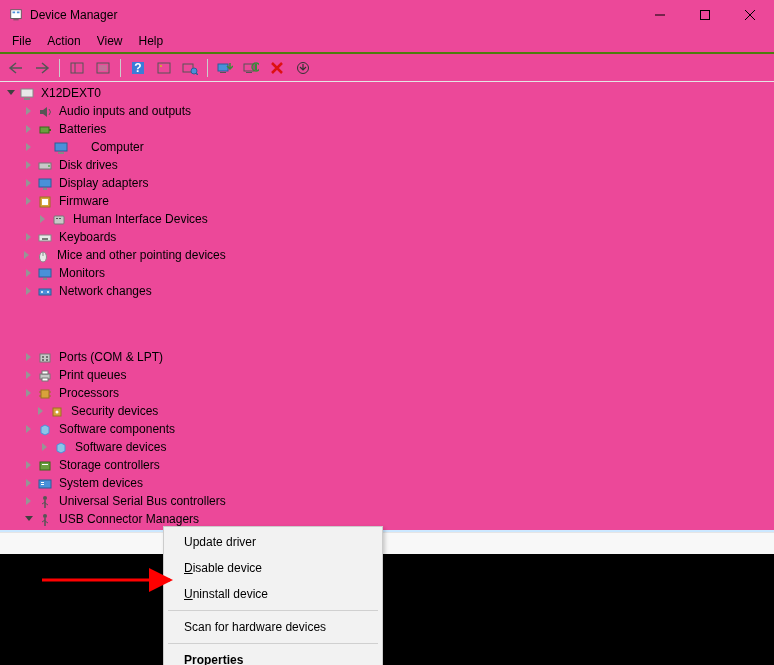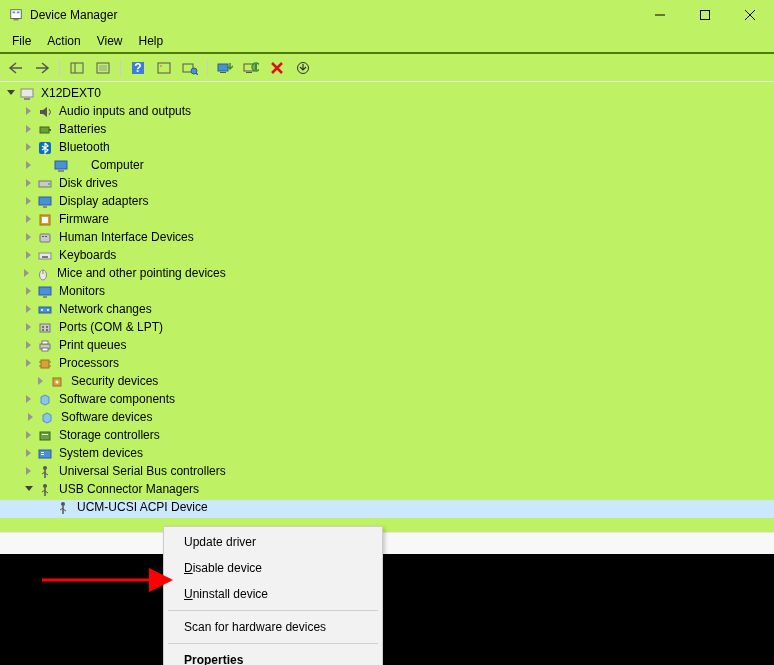--- a/index.html
+++ b/index.html
@@ -1,17 +1,17 @@
 <!DOCTYPE html>
 <html><head>
 <meta charset="utf-8">
 <style>
   * { box-sizing: border-box; margin: 0; padding: 0; font-family: "Segoe UI", Tahoma, sans-serif; font-size: 12px; }
   body { background: #000; width: 774px; height: 665px; overflow: hidden; position: relative; }
-  .window { background: #bef264; width: 774px; height: 554px; display: flex; flex-direction: column; }
+  .window { background: #ec4899; width: 774px; height: 554px; display: flex; flex-direction: column; }
   .titlebar { display: flex; align-items: center; height: 30px; padding: 0 2px 0 8px; }
   .titlebar-icon { width: 16px; height: 16px; margin-right: 6px; display: inline-flex; align-items: center; justify-content: center; }
   .titlebar-title { flex: 1; font-size: 12px; }
   .win-btns { display: flex; }
   .win-btn { width: 45px; height: 30px; display: flex; align-items: center; justify-content: center; cursor: pointer; }
   .menubar { display: flex; padding: 2px 4px; border-bottom: 2px solid #4d7c0f; }
   .menu-item { padding: 2px 8px; cursor: pointer; }
   .toolbar { display: flex; align-items: center; padding: 2px 4px; gap: 2px; border-bottom: 1px solid #e5e5e5; height: 28px; }
   .tool-btn { width: 24px; height: 22px; display: flex; align-items: center; justify-content: center; border: 1px solid transparent; cursor: pointer; }
   .tool-sep { width: 1px; height: 18px; background: #ccc; margin: 0 3px; }
@@ -185,34 +185,20 @@
             </svg>
           </span>
           <span class="node-icon">
             <svg width="14" height="14">
               <rect x="2" y="4" width="9" height="6" fill="#6b9e3f" stroke="#3a6b1a"></rect>
               <rect x="11" y="6" width="2" height="2" fill="#3a6b1a"></rect>
             </svg>
           </span>
           <span class="node-label">Batteries</span>
         </div>
-        <div class="tree-row" style="padding-left: 22px;">
-          <span class="twisty">
-            <svg width="8" height="8">
-              <path d="M1 0 L6 4 L1 8 Z" fill="#969696"></path>
-            </svg>
-          </span>
-          <span class="node-icon">
-            <svg width="14" height="14">
-              <rect x="1" y="1" width="12" height="12" rx="2" fill="#0a6ebd"></rect>
-              <path d="M7 2 L7 12 L10 9 L4 5 M7 2 L10 5 L4 9" fill="none" stroke="#fff" stroke-width="1.2"></path>
-            </svg>
-          </span>
-          <span class="node-label">Bluetooth</span>
-        </div>
         <div class="tree-row" style="padding-left: 22px; gap: 16px;">
           <span class="twisty">
             <svg width="8" height="8">
               <path d="M1 0 L6 4 L1 8 Z" fill="#969696"></path>
             </svg>
           </span>
           <span class="node-icon">
             <svg width="14" height="14">
               <rect x="1" y="2" width="12" height="8" fill="#4a90d9" stroke="#2b5f97"></rect>
               <rect x="4" y="11" width="6" height="2" fill="#888"></rect>
@@ -255,21 +241,21 @@
             </svg>
           </span>
           <span class="node-icon">
             <svg width="14" height="14">
               <rect x="2" y="2" width="10" height="10" fill="#d8a23b" stroke="#9c7020"></rect>
               <rect x="4" y="4" width="6" height="6" fill="#fff"></rect>
             </svg>
           </span>
           <span class="node-label">Firmware</span>
         </div>
-        <div class="tree-row" style="padding-left: 22px;">
+        <div class="tree-row" style="padding-left: 36px;">
           <span class="twisty">
             <svg width="8" height="8">
               <path d="M1 0 L6 4 L1 8 Z" fill="#969696"></path>
             </svg>
           </span>
           <span class="node-icon">
             <svg width="14" height="14">
               <rect x="2" y="3" width="10" height="8" rx="1" fill="#c8c8c8" stroke="#777"></rect>
               <rect x="4" y="5" width="2" height="1" fill="#555"></rect>
               <rect x="7" y="5" width="2" height="1" fill="#555"></rect>
@@ -330,21 +316,21 @@
           </span>
           <span class="node-icon">
             <svg width="14" height="14">
               <rect x="1" y="4" width="12" height="6" fill="#4a90d9" stroke="#2b5f97"></rect>
               <circle cx="4" cy="7" r="1" fill="#fff"></circle>
               <circle cx="10" cy="7" r="1" fill="#fff"></circle>
             </svg>
           </span>
           <span class="node-label">Network changes</span>
         </div>
-        <div class="tree-row" style="padding-left: 22px;">
+        <div class="tree-row" style="padding-left: 22px; margin-top: 48px;">
           <span class="twisty">
             <svg width="8" height="8">
               <path d="M1 0 L6 4 L1 8 Z" fill="#969696"></path>
             </svg>
           </span>
           <span class="node-icon">
             <svg width="14" height="14">
               <rect x="2" y="3" width="10" height="8" fill="#c8c8c8" stroke="#777"></rect>
               <circle cx="5" cy="6" r="1" fill="#555"></circle>
               <circle cx="9" cy="6" r="1" fill="#555"></circle>
@@ -406,21 +392,21 @@
               <path d="M1 0 L6 4 L1 8 Z" fill="#969696"></path>
             </svg>
           </span>
           <span class="node-icon">
             <svg width="14" height="14">
               <path d="M7 2 L11 4 L11 10 L7 12 L3 10 L3 4 Z" fill="#8bc5e8" stroke="#4a90d9"></path>
             </svg>
           </span>
           <span class="node-label">Software components</span>
         </div>
-        <div class="tree-row" style="padding-left: 24px;">
+        <div class="tree-row" style="padding-left: 38px;">
           <span class="twisty">
             <svg width="8" height="8">
               <path d="M1 0 L6 4 L1 8 Z" fill="#969696"></path>
             </svg>
           </span>
           <span class="node-icon">
             <svg width="14" height="14">
               <path d="M7 2 L11 4 L11 10 L7 12 L3 10 L3 4 Z" fill="#8bc5e8" stroke="#4a90d9"></path>
             </svg>
           </span>

